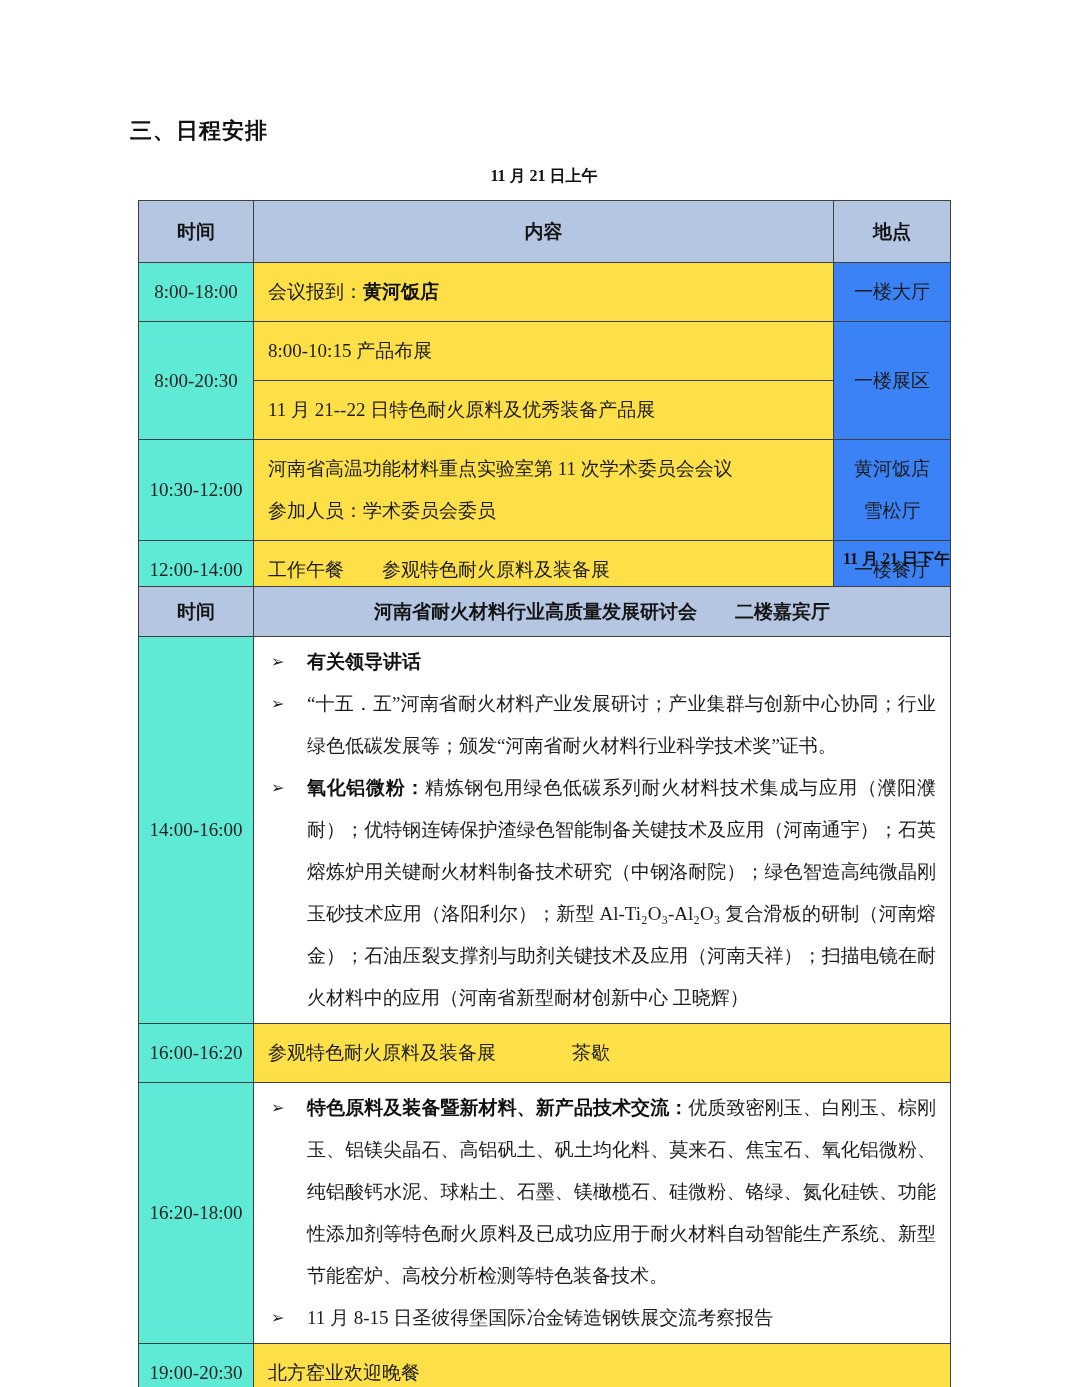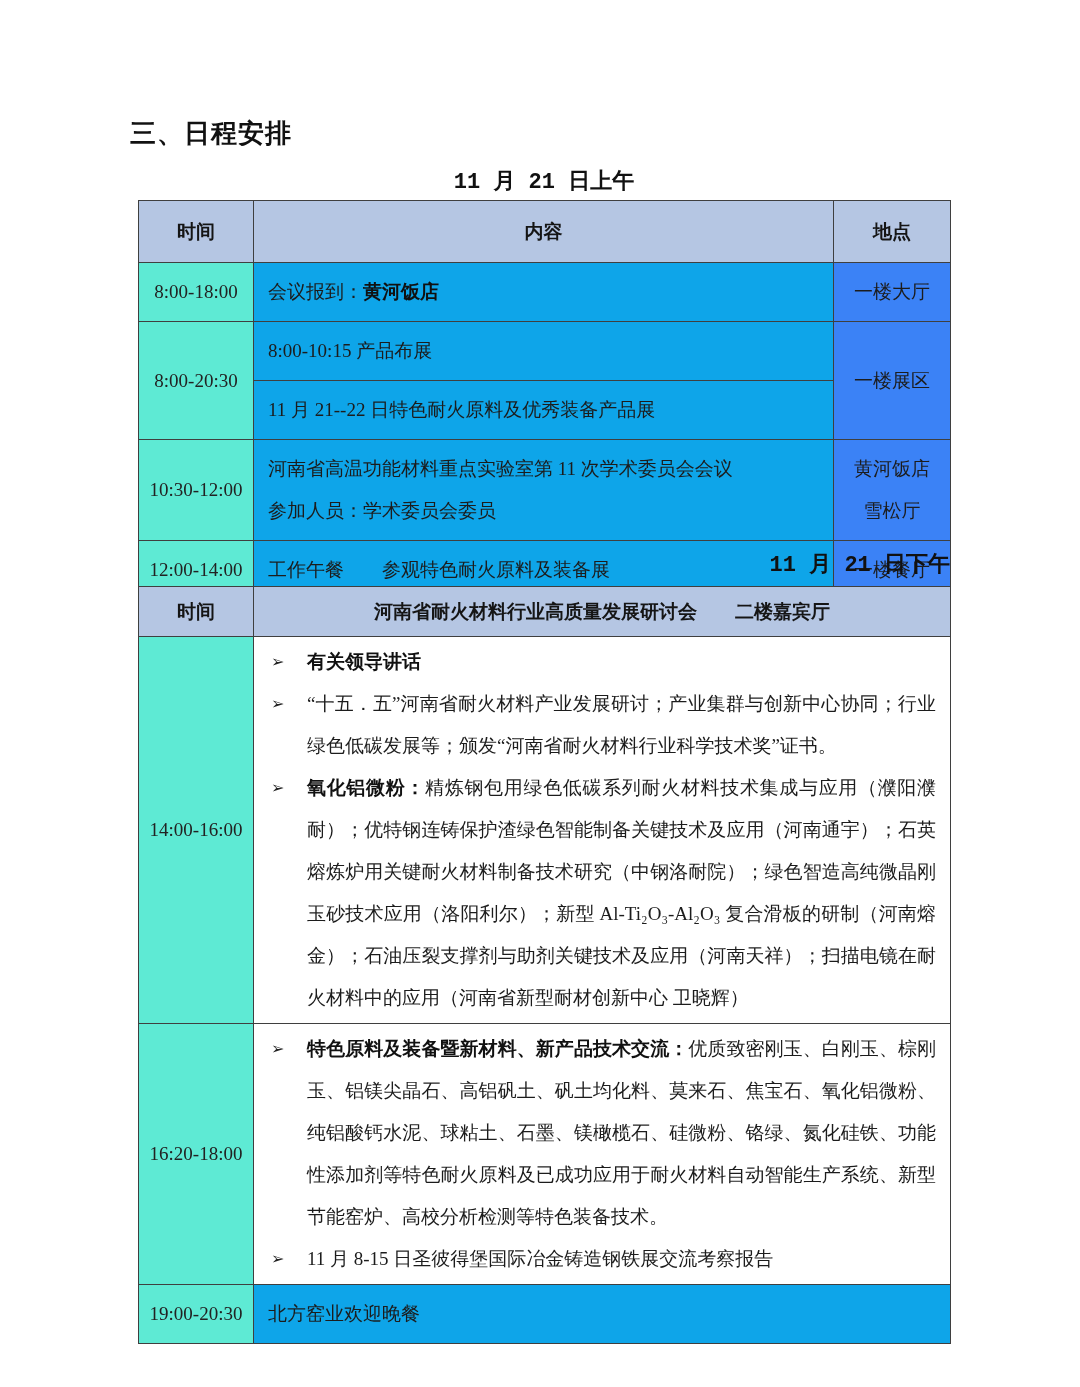--- a/index.html
+++ b/index.html
@@ -7,28 +7,28 @@
     width:1080px;height:1387px;
     background:#ffffff;
     position:relative;
     font-family:"Liberation Serif", serif;
     color:#1c1c1c;
     -webkit-font-smoothing:antialiased;
   }
   .page-heading{
     position:absolute;left:130px;top:116px;
     font-family:Liberation Serif, serif;
-    font-weight:bold;font-size:26px;color:#111;
+    font-weight:bold;font-size:22px;color:#111;
     letter-spacing:1px;
   }
   .section-title{
     position:absolute;left:138px;width:812px;
     text-align:center;
-    font-family:Liberation Mono, monospace;
-    font-weight:bold;font-size:22px;color:#111;
+    font-family:Liberation Serif, serif;
+    font-weight:bold;font-size:16px;color:#111;
   }
   #morning-title{top:166px;}
   #afternoon-title{top:549px;text-align:right;}
 
   table.sched{
     position:absolute;left:138px;
     border-collapse:collapse;table-layout:fixed;
     width:812px;
   }
   #morning-table{top:200px;}
@@ -45,21 +45,21 @@
     font-weight:bold;font-size:20px;color:#151515;
     text-align:center;
   }
   td.time-cell{
     background:#5eead4;
     text-align:center;
     font-size:18px;color:#222;
     font-family:"Liberation Serif", serif;
   }
   td.content-cell{
-    background:#0ea5e9;
+    background:#fde047;
     padding:8px 14px;
     text-align:left;
     line-height:42px;
   }
   td.loc-cell{
     background:#3b82f6;
     text-align:center;
     line-height:42px;
   }
   .bold-run{
@@ -157,20 +157,24 @@
         </div>
         <div class="b-item">
           <span class="b-mark">➢</span>
           <div class="b-body">
             <span class="bold-run">氧化铝微粉：</span><span>精炼钢包用绿色低碳系列耐火材料技术集成与应用（濮阳濮耐）；优特钢连铸保护渣绿色智能制备关键技术及应用（河南通宇）；石英熔炼炉用关键耐火材料制备技术研究（中钢洛耐院）；绿色智造高纯微晶刚玉砂技术应用（洛阳利尔）；新型 Al-Ti₂O₃-Al₂O₃ 复合滑板的研制（河南熔金）；石油压裂支撑剂与助剂关键技术及应用（河南天祥）；扫描电镜在耐火材料中的应用（河南省新型耐材创新中心 卫晓辉）</span>
           </div>
         </div>
       </div>
     </td>
   </tr>
+  <tr style="height:46px">
+    <td class="time-cell">16:00-16:20</td>
+    <td class="content-cell">参观特色耐火原料及装备展　　　　茶歇</td>
+  </tr>
   <tr style="height:260px">
     <td class="time-cell">16:20-18:00</td>
     <td class="bullet-cell">
       <div class="bullets">
         <div class="b-item">
           <span class="b-mark">➢</span>
           <div class="b-body">
             <span class="bold-run">特色原料及装备暨新材料、新产品技术交流：</span><span>优质致密刚玉、白刚玉、棕刚玉、铝镁尖晶石、高铝矾土、矾土均化料、莫来石、焦宝石、氧化铝微粉、纯铝酸钙水泥、球粘土、石墨、镁橄榄石、硅微粉、铬绿、氮化硅铁、功能性添加剂等特色耐火原料及已成功应用于耐火材料自动智能生产系统、新型节能窑炉、高校分析检测等特色装备技术。</span>
           </div>
         </div>

